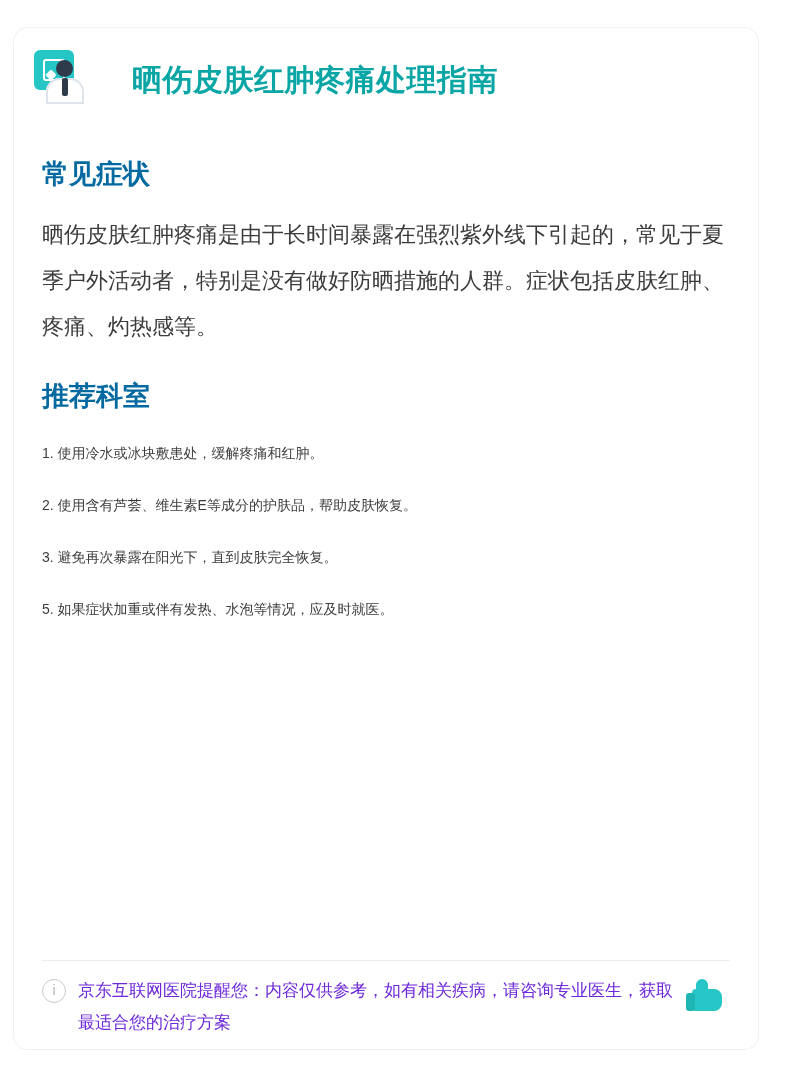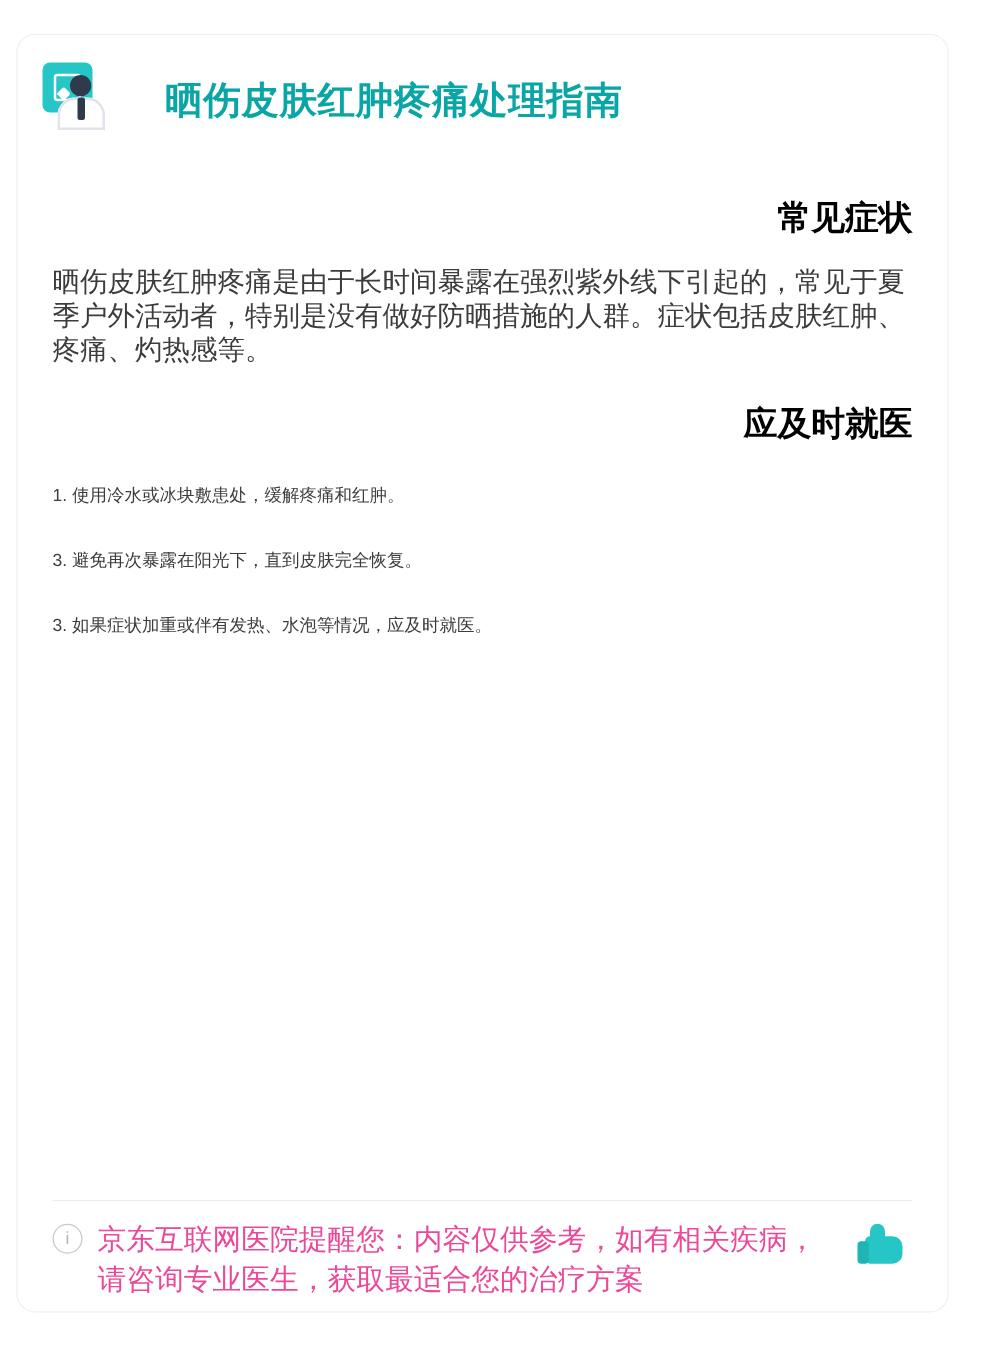--- a/index.html
+++ b/index.html
@@ -91,27 +91,26 @@
   }
   .content {
     position: absolute;
     left: 28px;
     top: 100px;
     right: 28px;
   }
   h2 {
     font-size: 27px;
     font-weight: bold;
-    color: #000000;
+    color: #0369a1;
     margin: 28px 0 20px 0;
-    text-align: right;
   }
   p.body {
     font-size: 22px;
-    line-height: 27px;
+    line-height: 46px;
     margin: 0 0 4px 0;
     color: #3c3c3c;
   }
   p.plain {
     font-size: 22px;
     line-height: 36px;
     margin: 0;
     color: #3c3c3c;
   }
   ol.steps {
@@ -142,23 +141,23 @@
     border: 1.5px solid #c9c9c9;
     color: #b5b5b5;
     font-size: 14px;
     line-height: 20px;
     text-align: center;
     flex: 0 0 auto;
     margin-top: 4px;
   }
   .footer-text {
     flex: 1 1 auto;
-    font-size: 23px;
+    font-size: 17px;
     line-height: 32px;
-    color: #ec4899;
+    color: #6d28d9;
     padding: 0 12px;
   }
   .thumb {
     flex: 0 0 auto;
     width: 44px;
     height: 44px;
     position: relative;
     margin-top: 2px;
   }
   .thumb .hand {
@@ -196,25 +195,26 @@
   </div>
 
   <div class="title">晒伤皮肤红肿疼痛处理指南</div>
 
   <div class="content">
 
     <h2>常见症状</h2>
     <p class="body">晒伤皮肤红肿疼痛是由于长时间暴露在强烈紫外线下引起的，常见于夏季户外活动者，特别是没有做好防晒措施的人群。症状包括皮肤红肿、疼痛、灼热感等。</p>
 
 
-    <h2>应及时就医</h2>
+    <h2>推荐科室</h2>
     <ol class="steps">
       <li>1. 使用冷水或冰块敷患处，缓解疼痛和红肿。</li>
+      <li>2. 使用含有芦荟、维生素E等成分的护肤品，帮助皮肤恢复。</li>
       <li>3. 避免再次暴露在阳光下，直到皮肤完全恢复。</li>
-      <li>3. 如果症状加重或伴有发热、水泡等情况，应及时就医。</li>
+      <li>5. 如果症状加重或伴有发热、水泡等情况，应及时就医。</li>
     </ol>
   </div>
 
   <div class="footer">
     <div class="footer-icon">i</div>
     <div class="footer-text">京东互联网医院提醒您：内容仅供参考，如有相关疾病，请咨询专业医生，获取最适合您的治疗方案</div>
     <div class="thumb">
       <div class="up"></div>
       <div class="hand"></div>
       <div class="cuff"></div>

